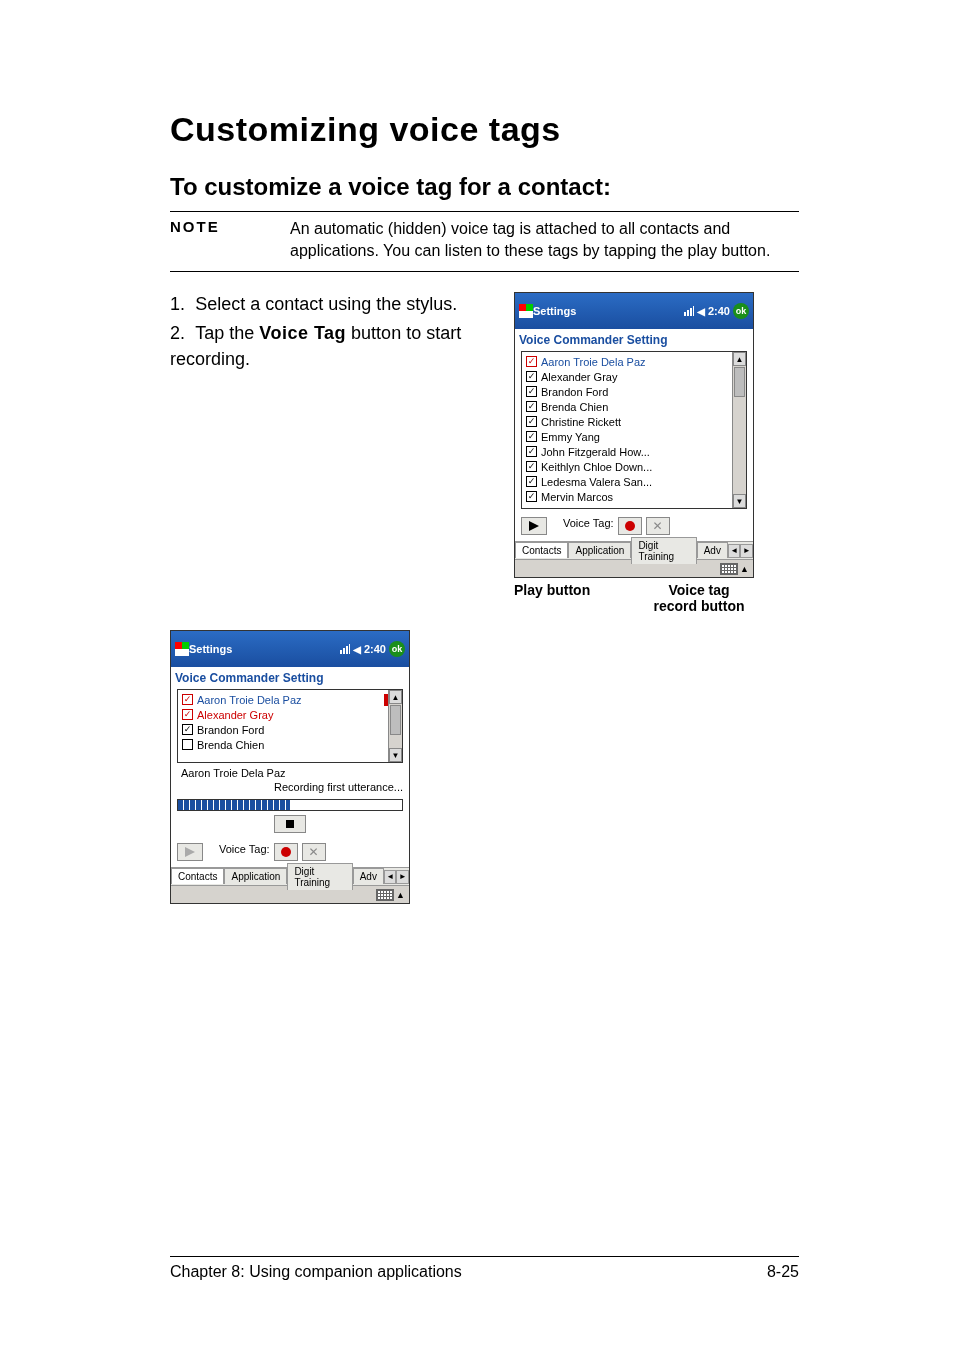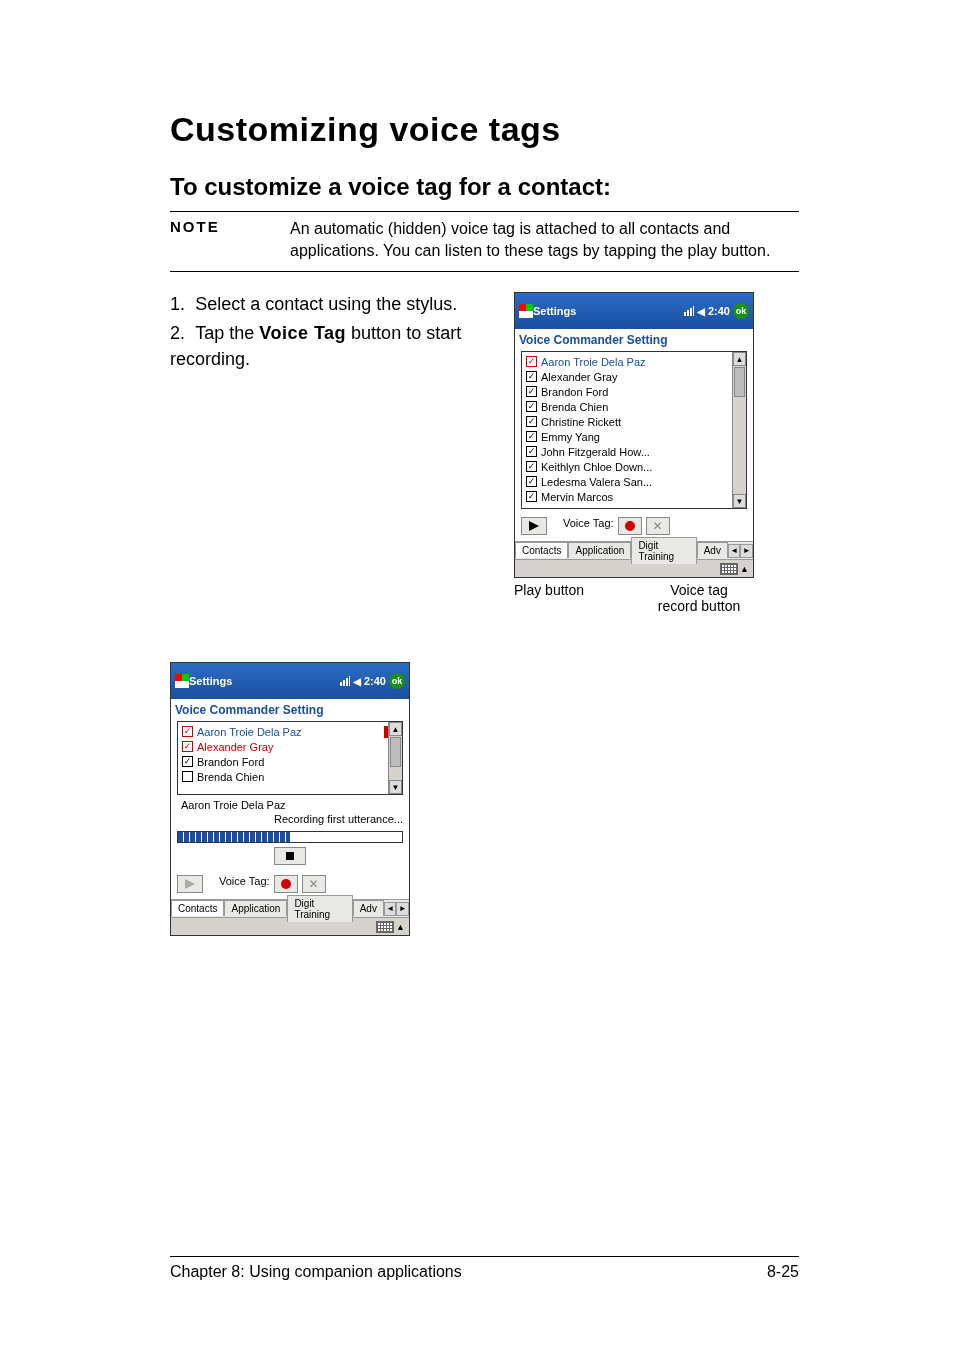--- a/index.html
+++ b/index.html
@@ -208,21 +208,21 @@
     background: repeating-linear-gradient(90deg,#1a4ea0 0 5px, #fff 5px 6px);
   }
   .stop-row { display:flex; justify-content:center; margin-top:4px; }
   .stop-btn {
     width:32px; height:18px; border:1px solid #888; background:#e8e8e4;
     display:flex; align-items:center; justify-content:center;
   }
   .stop-btn .sq { width:8px; height:8px; background:#000; }
   .caption-row {
     display:flex; justify-content:space-between;
-    font-size:14px; width:240px; margin-bottom:36px;
+    font-size:14px; width:240px; margin-bottom:4px;font-weight:bold;
   }
   .caption-row .c2 { text-align:center; width:110px; }
   
   .footer {
     position: absolute;
     bottom: 70px;
     left: 170px; right: 155px;
     border-top: 1px solid #000;
     padding-top: 6px;
     display: flex; justify-content: space-between;

